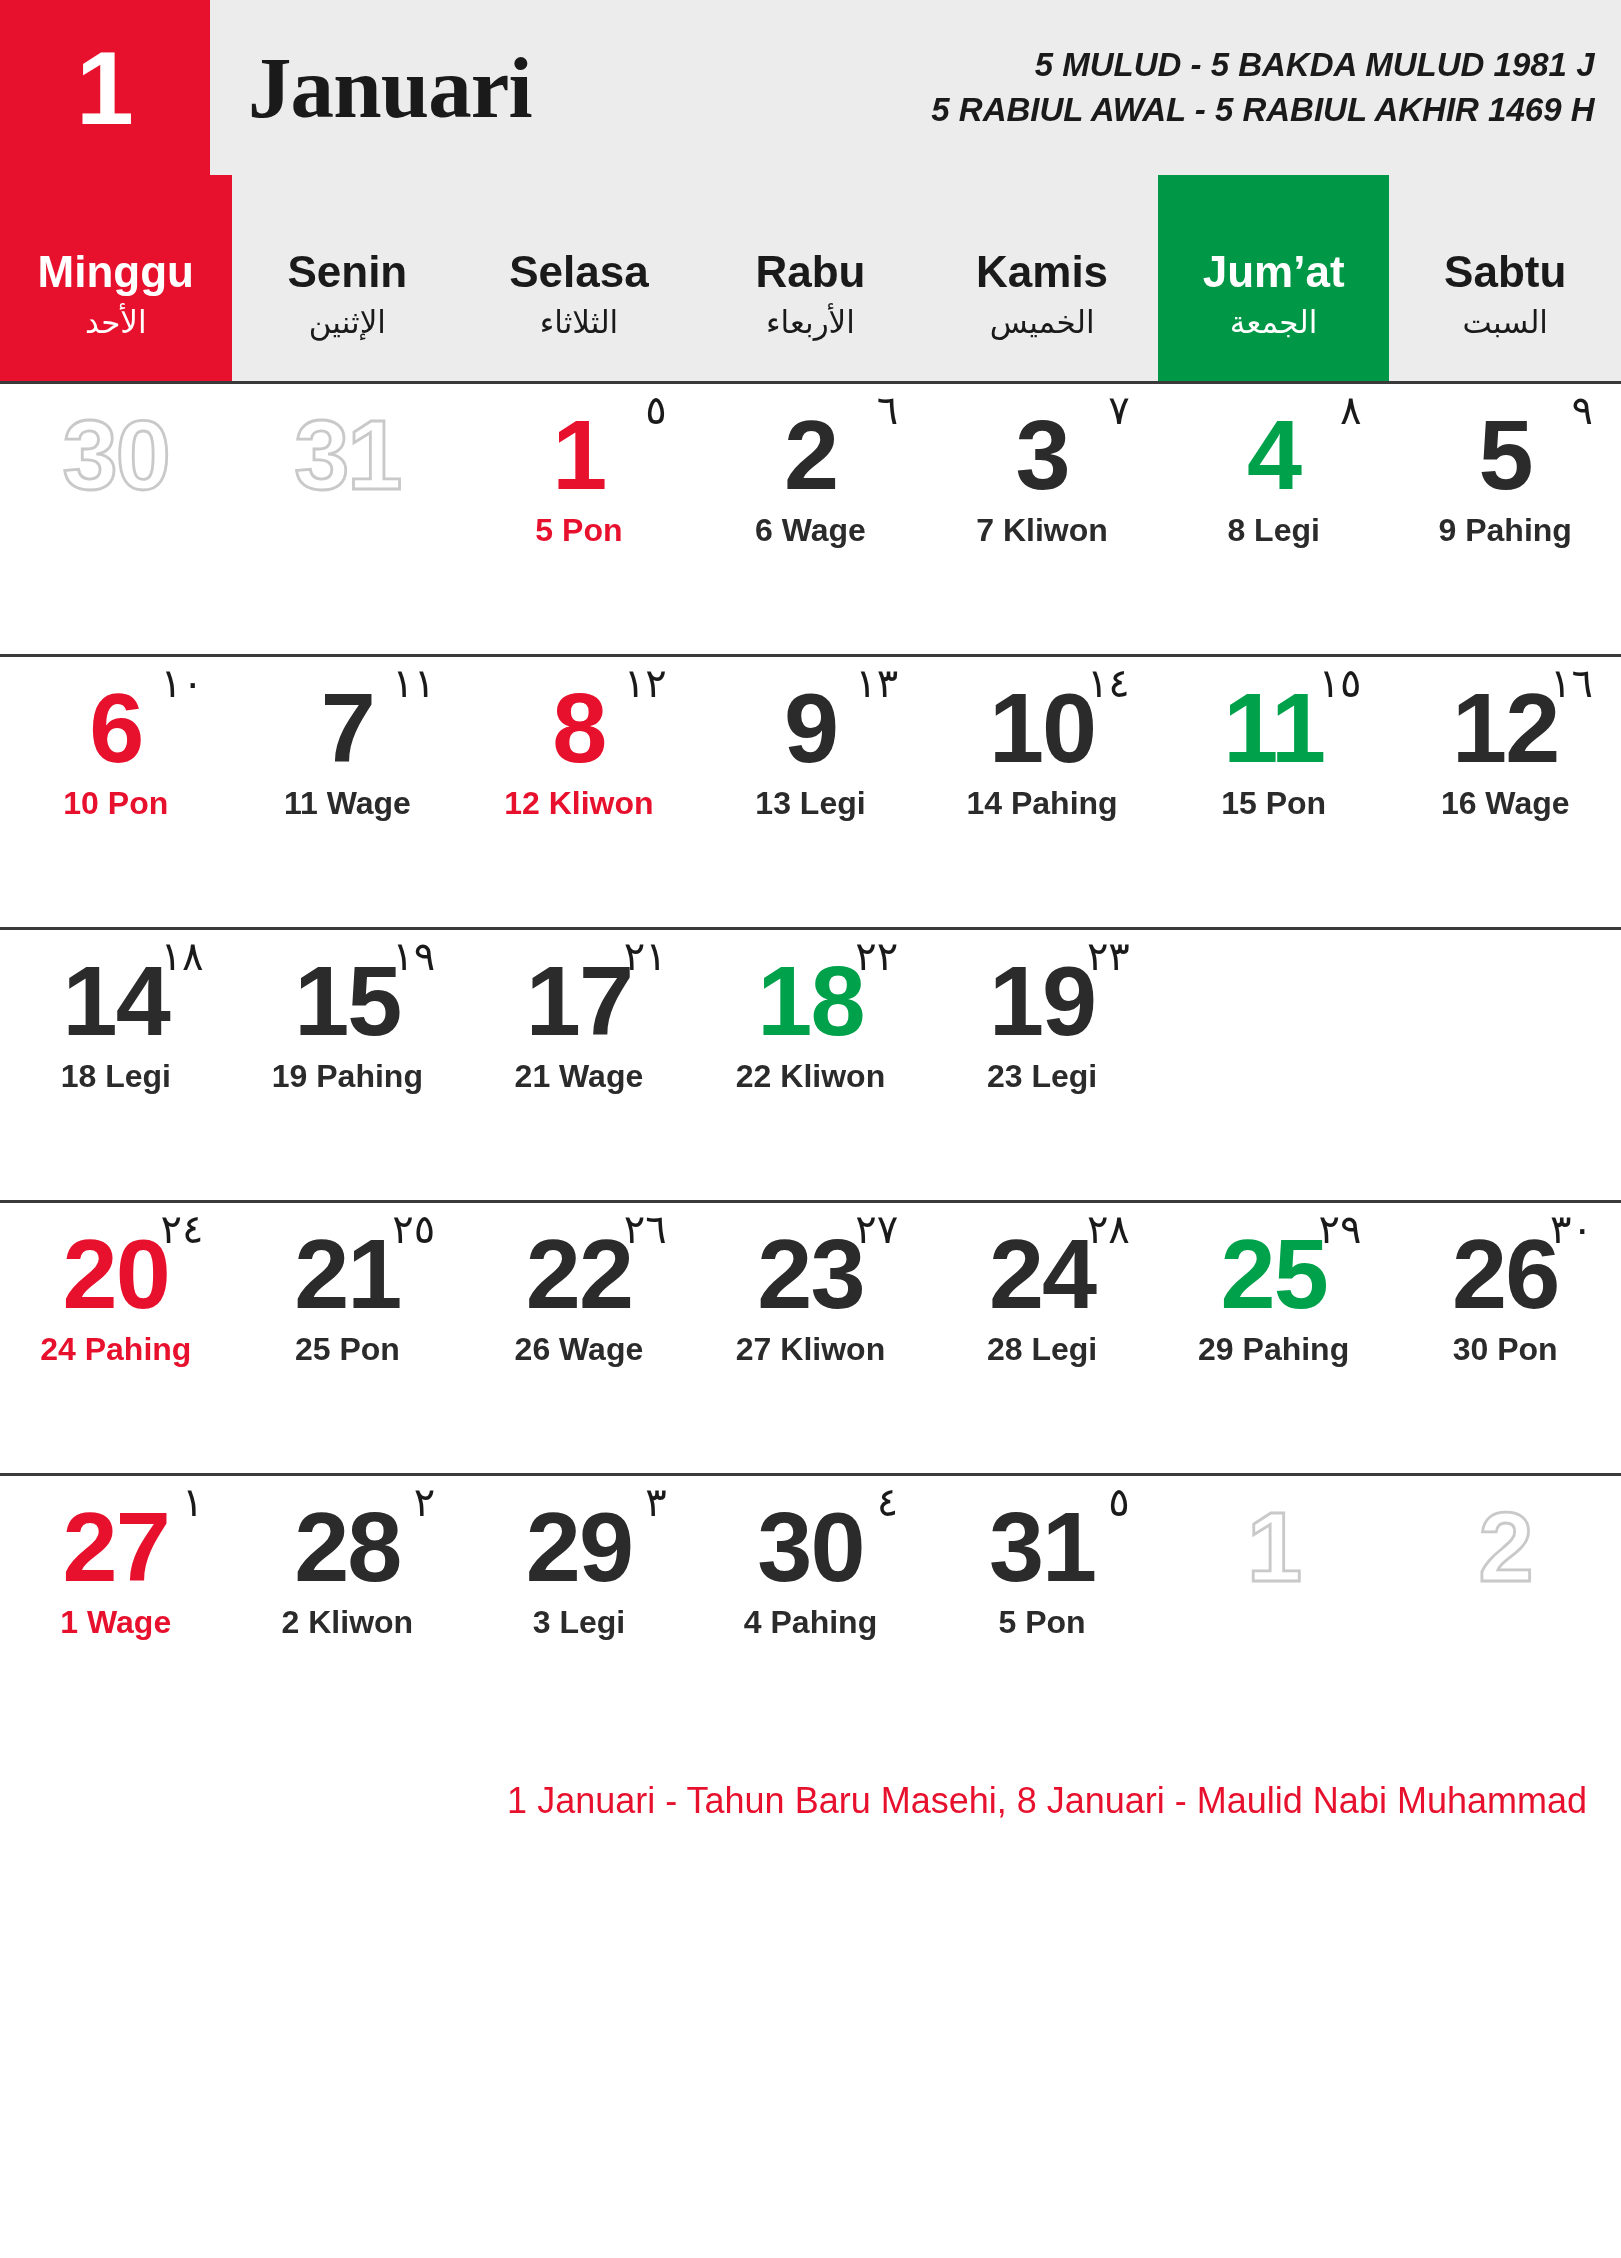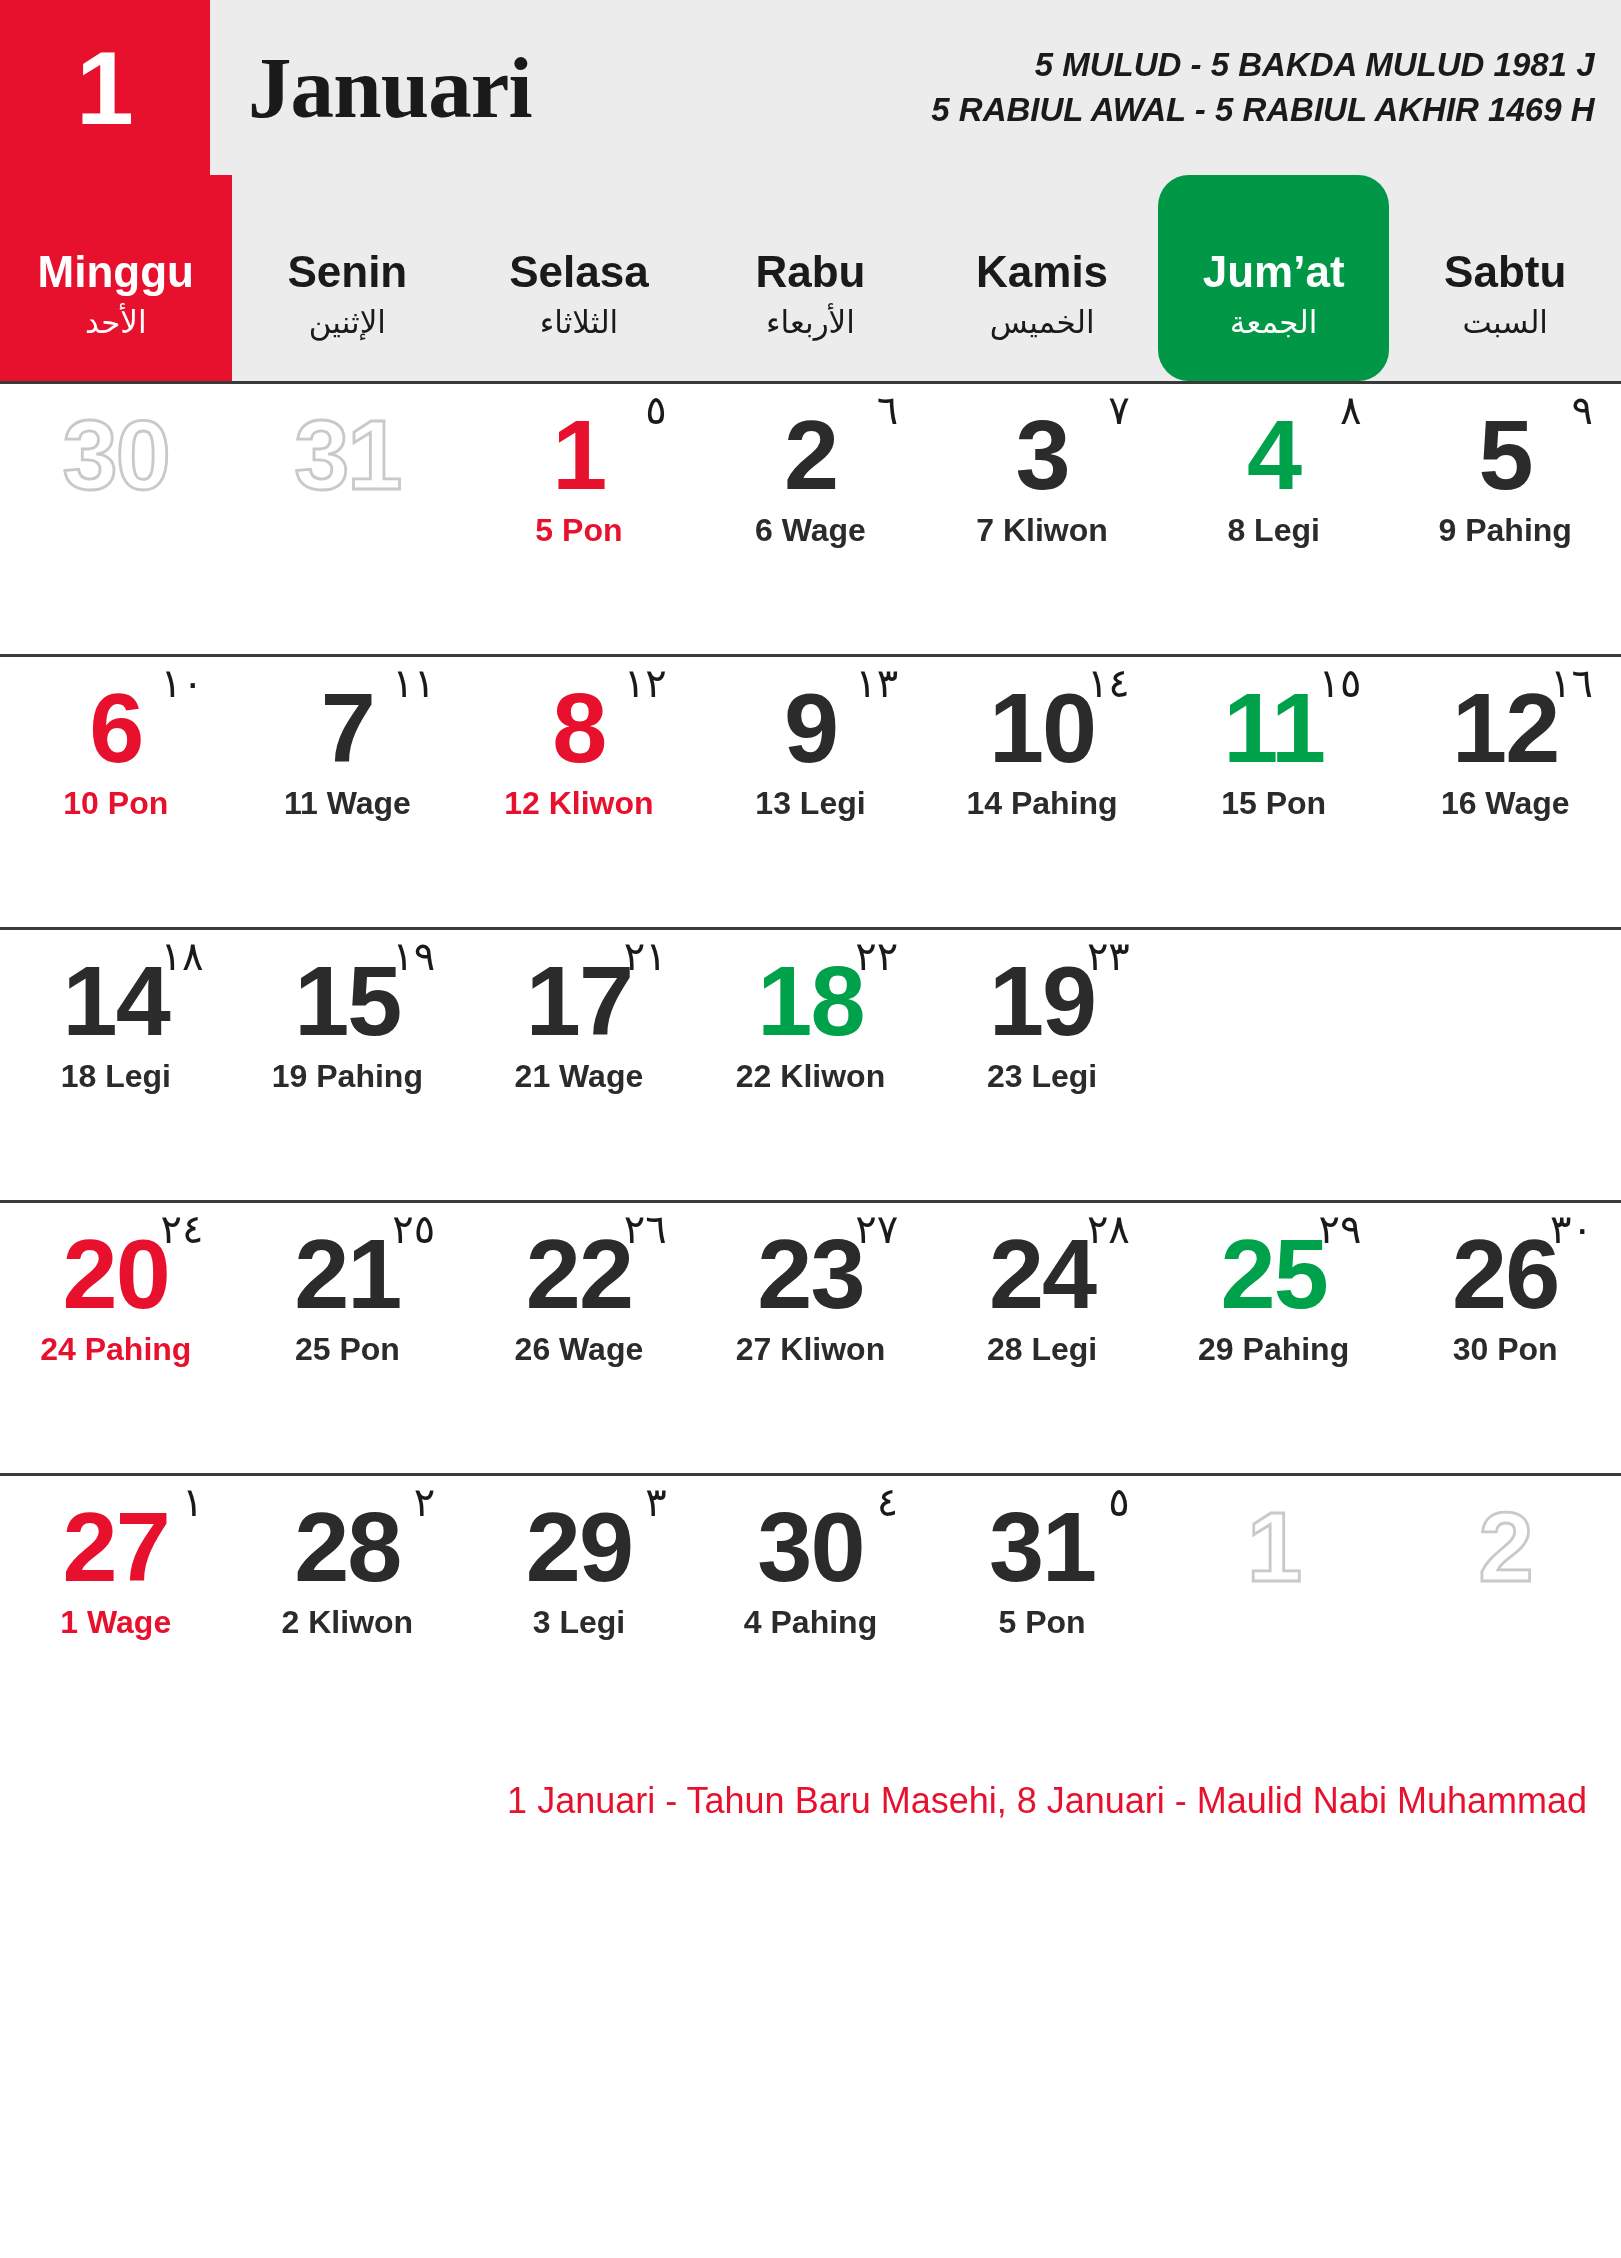--- a/index.html
+++ b/index.html
@@ -92,21 +92,20 @@
     line-height: 1;
     font-family: "DejaVu Sans", sans-serif;
   }
   .dayname.sunday {
     background: #e8112d;
     color: #ffffff;
   }
   .dayname.friday {
     background: #009846;
     color: #ffffff;
-    border-radius: 31px;
   }
 
   
   .weeks {
     border-top: 3.8px solid #3a3a3a;
   }
   .week {
     display: grid;
     grid-template-columns: repeat(7, 1fr);
     border-bottom: 3.8px solid #3a3a3a;

